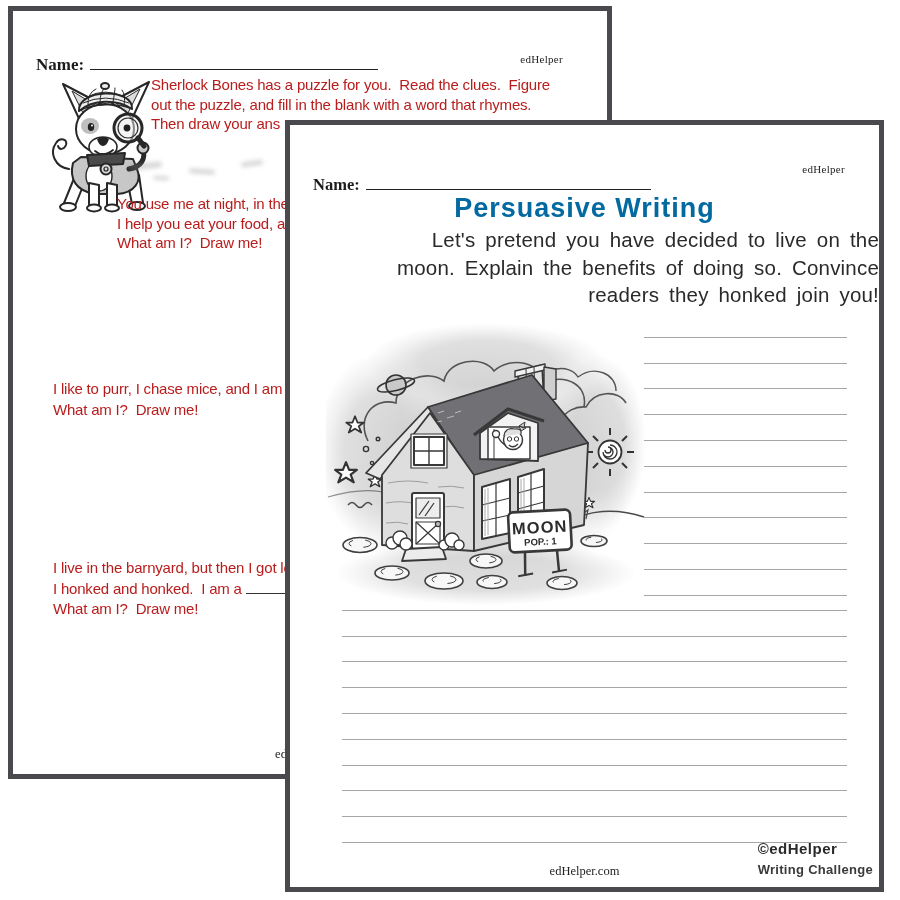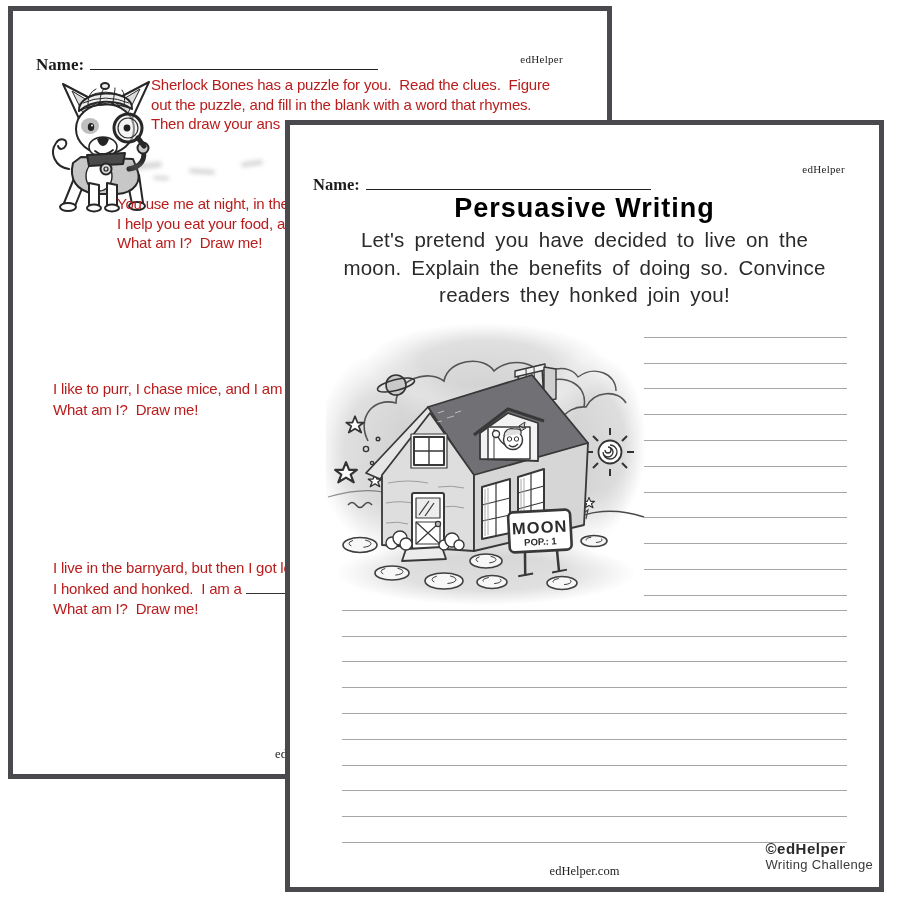--- a/index.html
+++ b/index.html
@@ -34,33 +34,33 @@
   .blank{display:inline-block;border-bottom:1.5px solid #333;height:11px;margin-left:4px;}
   #clue-2 .blank{width:108px;}
   #clue-3 .blank{width:78px;}
 
   .smudge{position:absolute;background:#8d8d8d;opacity:.35;filter:blur(2.2px);border-radius:3px;}
 
   .back-footer{position:absolute;left:0;right:0;top:736px;text-align:center;
                font-family:"Liberation Serif",serif;font-size:12.5px;color:#222;}
 
   .title{position:absolute;left:0;right:0;top:68px;text-align:center;
-         font-size:27px;font-weight:bold;letter-spacing:1px;color:#000000;}
-  .prompt{position:absolute;left:0;right:0;top:101px;text-align:center;
+         font-size:27px;font-weight:bold;letter-spacing:1px;color:#0369a1;}
+  .prompt{position:absolute;left:0;right:0;top:101px;text-align:right;
           font-size:20.5px;line-height:27.5px;letter-spacing:.2px;word-spacing:4px;color:#2a2a2a;}
 
   .art{position:absolute;left:36px;top:196px;width:320px;height:286px;}
 
   .side-rules{position:absolute;left:354px;top:187px;width:203px;}
   .full-rules{position:absolute;left:52px;top:460px;width:505px;}
   .rule{height:24.8px;border-bottom:1.5px solid #a6a6a6;}
 
   .front-footer-right{position:absolute;right:6px;top:715px;text-align:left;}
   .copyright{font-size:15px;font-weight:bold;color:#2a2a2a;letter-spacing:.5px;}
-  .series{font-size:13px;color:#3a3a3a;letter-spacing:.3px;}
+  .series{font-size:13px;color:#3a3a3a;margin-top:5px;letter-spacing:.3px;font-weight:bold;}
   .front-footer-center{position:absolute;left:0;right:0;top:739px;text-align:center;
                        font-family:"Liberation Serif",serif;font-size:12.5px;color:#222;}
 
   .sign-text{font-family:"Liberation Sans",sans-serif;font-weight:bold;fill:#2b2b2b;}
   svg{display:block;}
 </style>
 </head>
 <body>
 
 <div class="stage">

